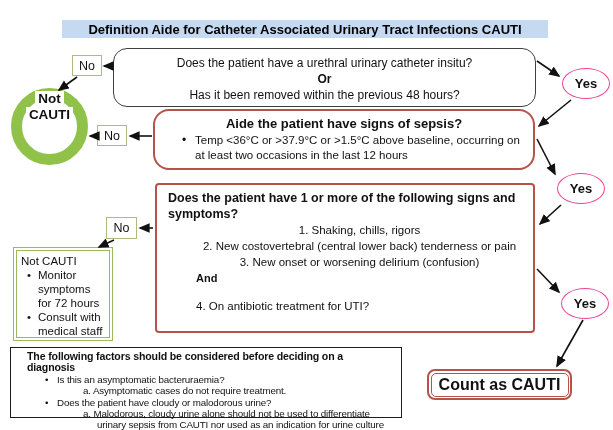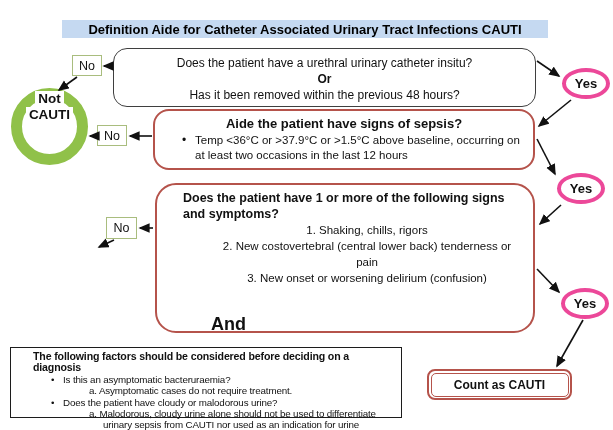--- a/index.html
+++ b/index.html
@@ -16,58 +16,58 @@
 
   
   .qbox{background:#fff;box-sizing:border-box;}
   .qbox1{left:113px;top:40px;width:423px;height:59px;border:1.5px solid #3f3f3f;border-radius:14px;
     text-align:center;font-size:12px;line-height:16px;padding-top:6px;margin-top:8px;}
   .qbox1 .bold{font-weight:bold;}
   .qbox2{left:153px;top:109px;width:382px;height:61px;border:2.5px solid #b5534b;border-radius:16px;padding-top:5px;}
   .qbox2 .head{text-align:center;font-weight:bold;font-size:13px;line-height:16px;}
   .qbox2 .b-line{position:relative;margin:1px 12px 0 40px;font-size:11.5px;line-height:15px;}
   .qbox2 .b-line::before{content:"\2022";position:absolute;left:-13px;top:0;font-size:12px;}
-  .qbox3{left:155px;top:183px;width:380px;height:150px;border:2.5px solid #b5534b;border-radius:21px;
-    padding:5px 10px 0 26px;font-size:11.5px;line-height:16px;}
+  .qbox3{left:155px;top:183px;width:380px;height:150px;border:2.5px solid #b5534b;border-radius:4px;
+    padding:5px 10px 0 11px;font-size:11.5px;line-height:16px;}
   .qbox3 .head{font-weight:bold;font-size:12.5px;line-height:16px;}
   .qbox3 .num{margin-left:28px;text-align:center;}
-  .qbox3 .and{margin-left:28px;margin-top:30px;font-weight:bold;font-size:18px;}
+  .qbox3 .and{margin-left:28px;margin-top:0;font-weight:bold;font-size:11px;}
   .qbox3 .num4{margin-left:28px;margin-top:12px;}
 
   
   .no-box{width:30px;height:21px;border:1.5px solid #a9bd7e;background:#fff;box-sizing:border-box;
     display:flex;align-items:center;justify-content:center;font-size:12.5px;}
-  .yes-oval{width:48px;height:31px;border:4px solid #ec4899;border-radius:50%;background:#fff;box-sizing:border-box;
+  .yes-oval{width:48px;height:31px;border:1px solid #ec4899;border-radius:50%;background:#fff;box-sizing:border-box;
     display:flex;align-items:center;justify-content:center;font-size:13px;font-weight:bold;}
 
   
   .nc-circle{left:11px;top:88px;width:77px;height:77px;border:11px solid #90c149;border-radius:50%;
     background:#fff;box-sizing:border-box;}
   .nc-text{left:14px;top:91px;width:71px;text-align:center;font-weight:bold;font-size:13.5px;line-height:16px;}
   .nc-text span{background:#fff;display:inline-block;padding:0 3px;}
 
   
   .nc-box-outer{left:13px;top:247px;width:100px;height:94px;border:1px solid #9bbb59;padding:2px;box-sizing:border-box;background:#fff;}
   .nc-box-inner{width:100%;height:100%;border:1.5px solid #9bbb59;box-sizing:border-box;
     padding:3px 4px;font-size:11.5px;line-height:14px;}
   .nc-box-inner .b-line{position:relative;margin-left:17px;}
   .nc-box-inner .b-line::before{content:"\2022";position:absolute;left:-11px;top:0;}
 
   
   .factors{left:10px;top:347px;width:392px;height:71px;border:1.5px solid #1c1c1c;box-sizing:border-box;
-    padding:3px 22px;font-size:9.8px;line-height:11.4px;letter-spacing:-0.15px;background:#fff;}
+    padding:3px 16px;font-size:9.8px;line-height:11.4px;letter-spacing:-0.15px;background:#fff;}
   .factors .head{font-weight:bold;font-size:10.6px;}
   .factors .lvl1{position:relative;margin-left:30px;}
   .factors .lvl1::before{content:"\2022";position:absolute;left:-12px;top:0;}
   .factors .lvl2{margin-left:56px;padding-left:14px;text-indent:-14px;}
 
   
   .count-outer{left:427px;top:369px;width:145px;height:31px;border:2px solid #b5534b;border-radius:8px;box-sizing:border-box;background:#fff;}
   .count-inner{position:absolute;inset:1.5px;border:1px solid #b5534b;border-radius:5px;
-    display:flex;align-items:center;justify-content:center;font-size:12px;font-weight:bold;}
+    display:flex;align-items:center;justify-content:center;font-size:16px;font-weight:bold;}
 
   svg.arrows{left:0;top:0;pointer-events:none;}
 </style>
 </head>
 <body>
 
 <div id="canvas">
 
   <div class="abs title-bar">
     <span>Definition Aide for Catheter Associated Urinary Tract Infections CAUTI</span>
@@ -112,20 +112,27 @@
   <div class="abs yes-oval" style="left:561px;top:288px;">
     <span>Yes</span>
   </div>
 
   <div class="abs nc-circle"></div>
   <div class="abs nc-text">
     <span>Not</span><br>
     <span>CAUTI</span>
   </div>
 
+  <div class="abs nc-box-outer">
+    <div class="nc-box-inner">
+      <div>Not CAUTI</div>
+      <div class="b-line">Monitor symptoms for 72 hours</div>
+      <div class="b-line">Consult with medical staff</div>
+    </div>
+  </div>
 
   <div class="abs factors">
     <div class="head">The following factors should be considered before deciding on a diagnosis</div>
     <div class="lvl1">Is this an asymptomatic bacteruraemia?</div>
     <div class="lvl2">a.  Asymptomatic cases do not require treatment.</div>
     <div class="lvl1">Does the patient have cloudy or malodorous urine?</div>
     <div class="lvl2">a.  Malodorous, cloudy urine alone should not be used to differentiate urinary sepsis from CAUTI nor used as an indication for urine culture or antimicrobial therapy.</div>
   </div>
 
   <div class="abs count-outer">

